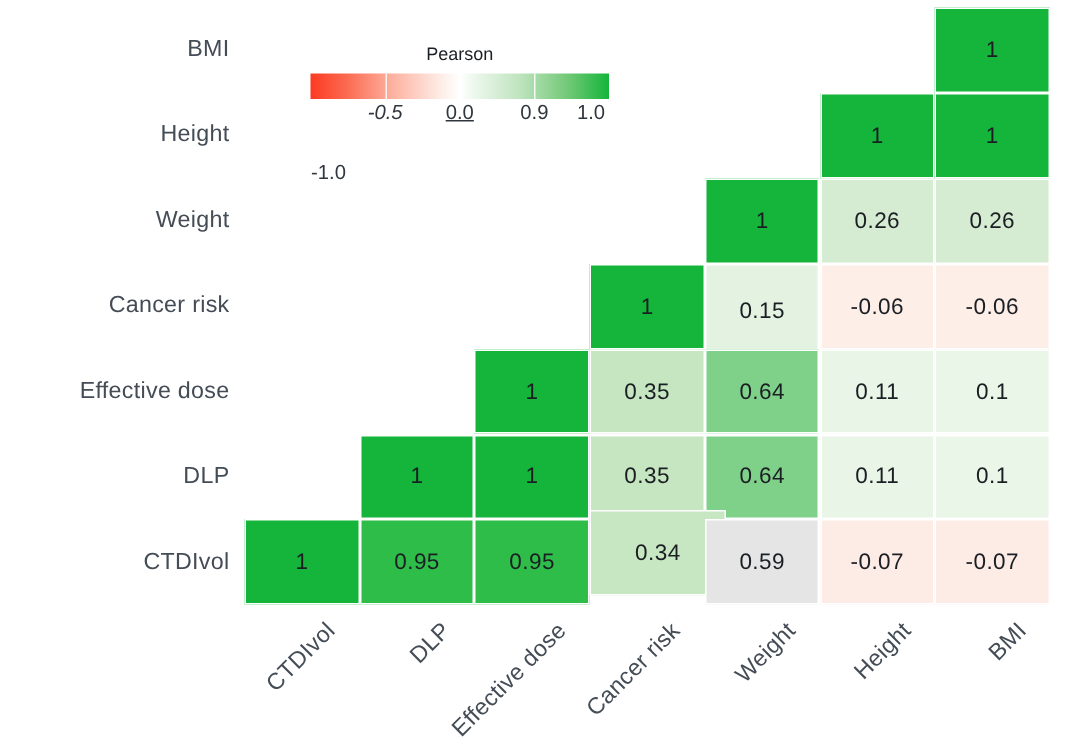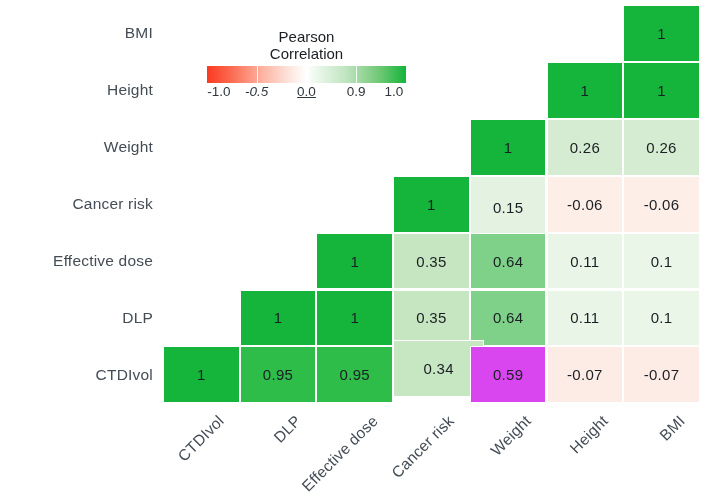--- a/index.html
+++ b/index.html
@@ -45,21 +45,21 @@
     white-space:nowrap;
     transform-origin:left top;
     transform:rotate(-45deg) translate(-100%, 0);
     letter-spacing:.2px;
   }
 
   
   #legend{position:absolute;left:207px;top:28px;width:199px;}
   .legend-title{
     text-align:center;
-    font-size:15px;
+    font-size:12px;
     color:#1b1f24;
     line-height:17px;
     margin-bottom:4px;
   }
   #cbar{
     height:17px;
     width:199px;
     background:linear-gradient(to right,
         #fb3a22 0%,
         #fb6a50 12%,
@@ -89,29 +89,28 @@
   }
 </style>
 </head>
 <body>
 
 <div id="plot">
 
   <div id="legend">
     <div class="legend-title">
       <div>Pearson</div>
-      <div>Correlation</div>
     </div>
     <div id="cbar">
         <div class="cbtick" style="left: 49.75px;"></div>
         <div class="cbtick" style="left: 99.5px;"></div>
         <div class="cbtick" style="left: 149.25px;"></div>
       </div>
     <div id="cbar-ticks">
-        <div class="cbtlab" style="left: 12px;">-1.0</div>
+        <div class="cbtlab" style="left: 12px; margin-top: 40px;">-1.0</div>
         <div class="cbtlab" style="left: 49.75px; font-style: italic;">-0.5</div>
         <div class="cbtlab" style="left: 99.5px; text-decoration: underline;">0.0</div>
         <div class="cbtlab" style="left: 149.25px;">0.9</div>
         <div class="cbtlab" style="left: 187px;">1.0</div>
       </div>
   </div>
 
   <div id="ylabels">
       <div class="ylab" style="top: 33.45px;">BMI</div>
       <div class="ylab" style="top: 90.35px;">Height</div>
@@ -190,21 +189,21 @@
       </div>
       <div class="cell" style="left: 239.7px; top: 346.4px; width: 76.7px; height: 56.9px; background: rgb(47, 189, 74);">
         <span>0.95</span>
       </div>
       <div class="cell" style="left: 316.4px; top: 346.4px; width: 76.7px; height: 56.9px; background: rgb(47, 189, 74);">
         <span>0.95</span>
       </div>
       <div class="cell" style="left: 393.1px; top: 340px; width: 91px; height: 56.9px; background: rgb(198, 231, 193);">
         <span>0.34</span>
       </div>
-      <div class="cell" style="left: 469.8px; top: 346.4px; width: 76.7px; height: 56.9px; background: #d946ef;">
+      <div class="cell" style="left: 469.8px; top: 346.4px; width: 76.7px; height: 56.9px; background: #e5e5e5;">
         <span>0.59</span>
       </div>
       <div class="cell" style="left: 546.5px; top: 346.4px; width: 76.7px; height: 56.9px; background: rgb(253, 236, 230);">
         <span>-0.07</span>
       </div>
       <div class="cell" style="left: 623.2px; top: 346.4px; width: 76.7px; height: 56.9px; background: rgb(253, 236, 230);">
         <span>-0.07</span>
       </div>
     </div>
   <div id="xlabels">

